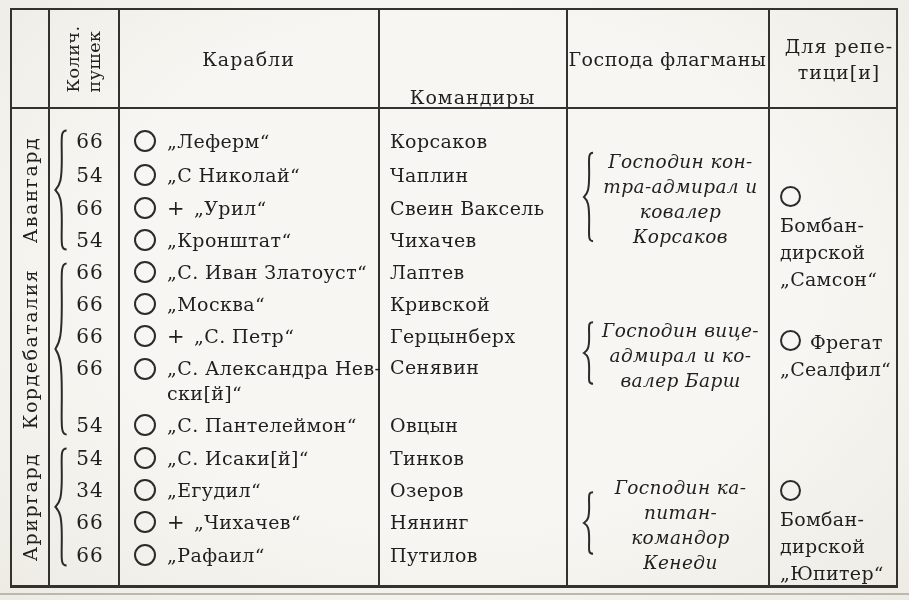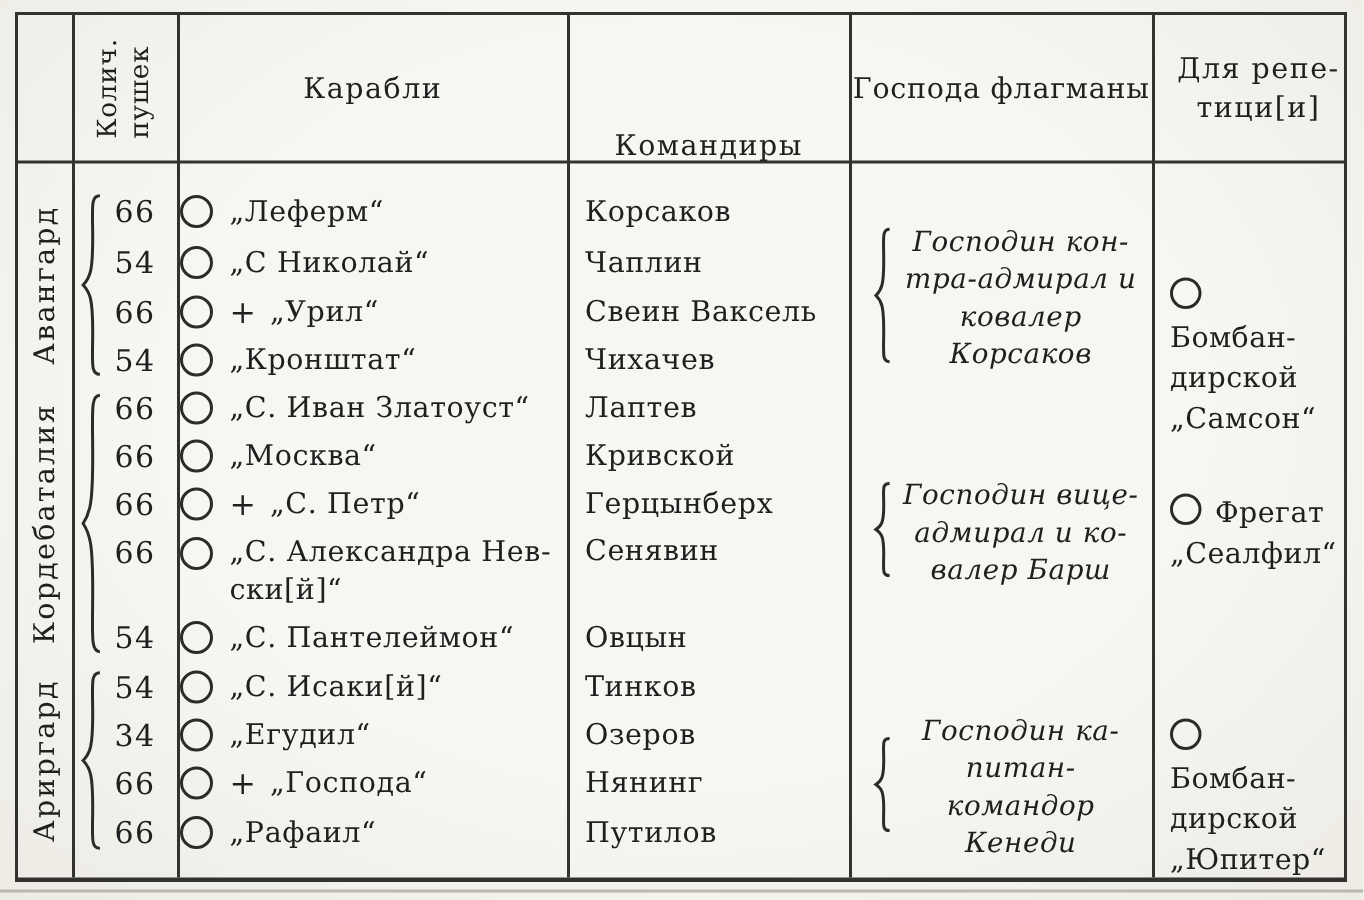--- a/index.html
+++ b/index.html
@@ -28,21 +28,21 @@
   .hc-rep{left:757px;width:140px;}
   .hc-guns{left:37px;width:69px;}
   .hc-guns span{transform:rotate(-90deg);white-space:pre-line;font-size:17.5px;line-height:21px;
       letter-spacing:.5px;text-align:left;display:block;}
 
   
   .body{position:absolute;top:99px;left:0;right:0;bottom:0;}
   .col{position:absolute;top:0;bottom:0;padding-top:15px;box-sizing:border-box;}
   .col-div{left:0;width:36px;}
   .col-guns{left:36px;width:70px;}
-  .col-ships{left:100px;width:288px;}
+  .col-ships{left:114px;width:288px;}
   .col-cmd{left:366px;width:188px;}
   .col-flag{left:554px;width:202px;}
   .col-rep{left:756px;width:128px;}
 
   .h34{height:34px}.h32{height:32px}.h56{height:56px}
   .row{display:flex;align-items:center;font-size:19px;letter-spacing:.4px;box-sizing:border-box;}
   .guns .row{justify-content:center;padding-left:14px;font-size:20px;letter-spacing:1px;}
   .ships .row{position:relative;padding-left:41px;}
   .ships .row .name{white-space:pre-line;line-height:25px;}
   .row-top{align-items:flex-start !important;padding-top:4px;}
@@ -180,21 +180,21 @@
           <span class="circ"></span>
           <span class="name">„С. Исаки[й]“</span>
         </div>
       <div class="row h32">
           <span class="circ"></span>
           <span class="name">„Егудил“</span>
         </div>
       <div class="row h32">
           <span class="circ"></span>
           <span class="plus">+</span>
-          <span class="name">„Господа“</span>
+          <span class="name">„Чихачев“</span>
         </div>
       <div class="row h34">
           <span class="circ"></span>
           <span class="name">„Рафаил“</span>
         </div>
     </div>
 
     <div class="col col-cmd cmd">
       <div class="row h34">Корсаков</div>
       <div class="row h34">Чаплин</div>

